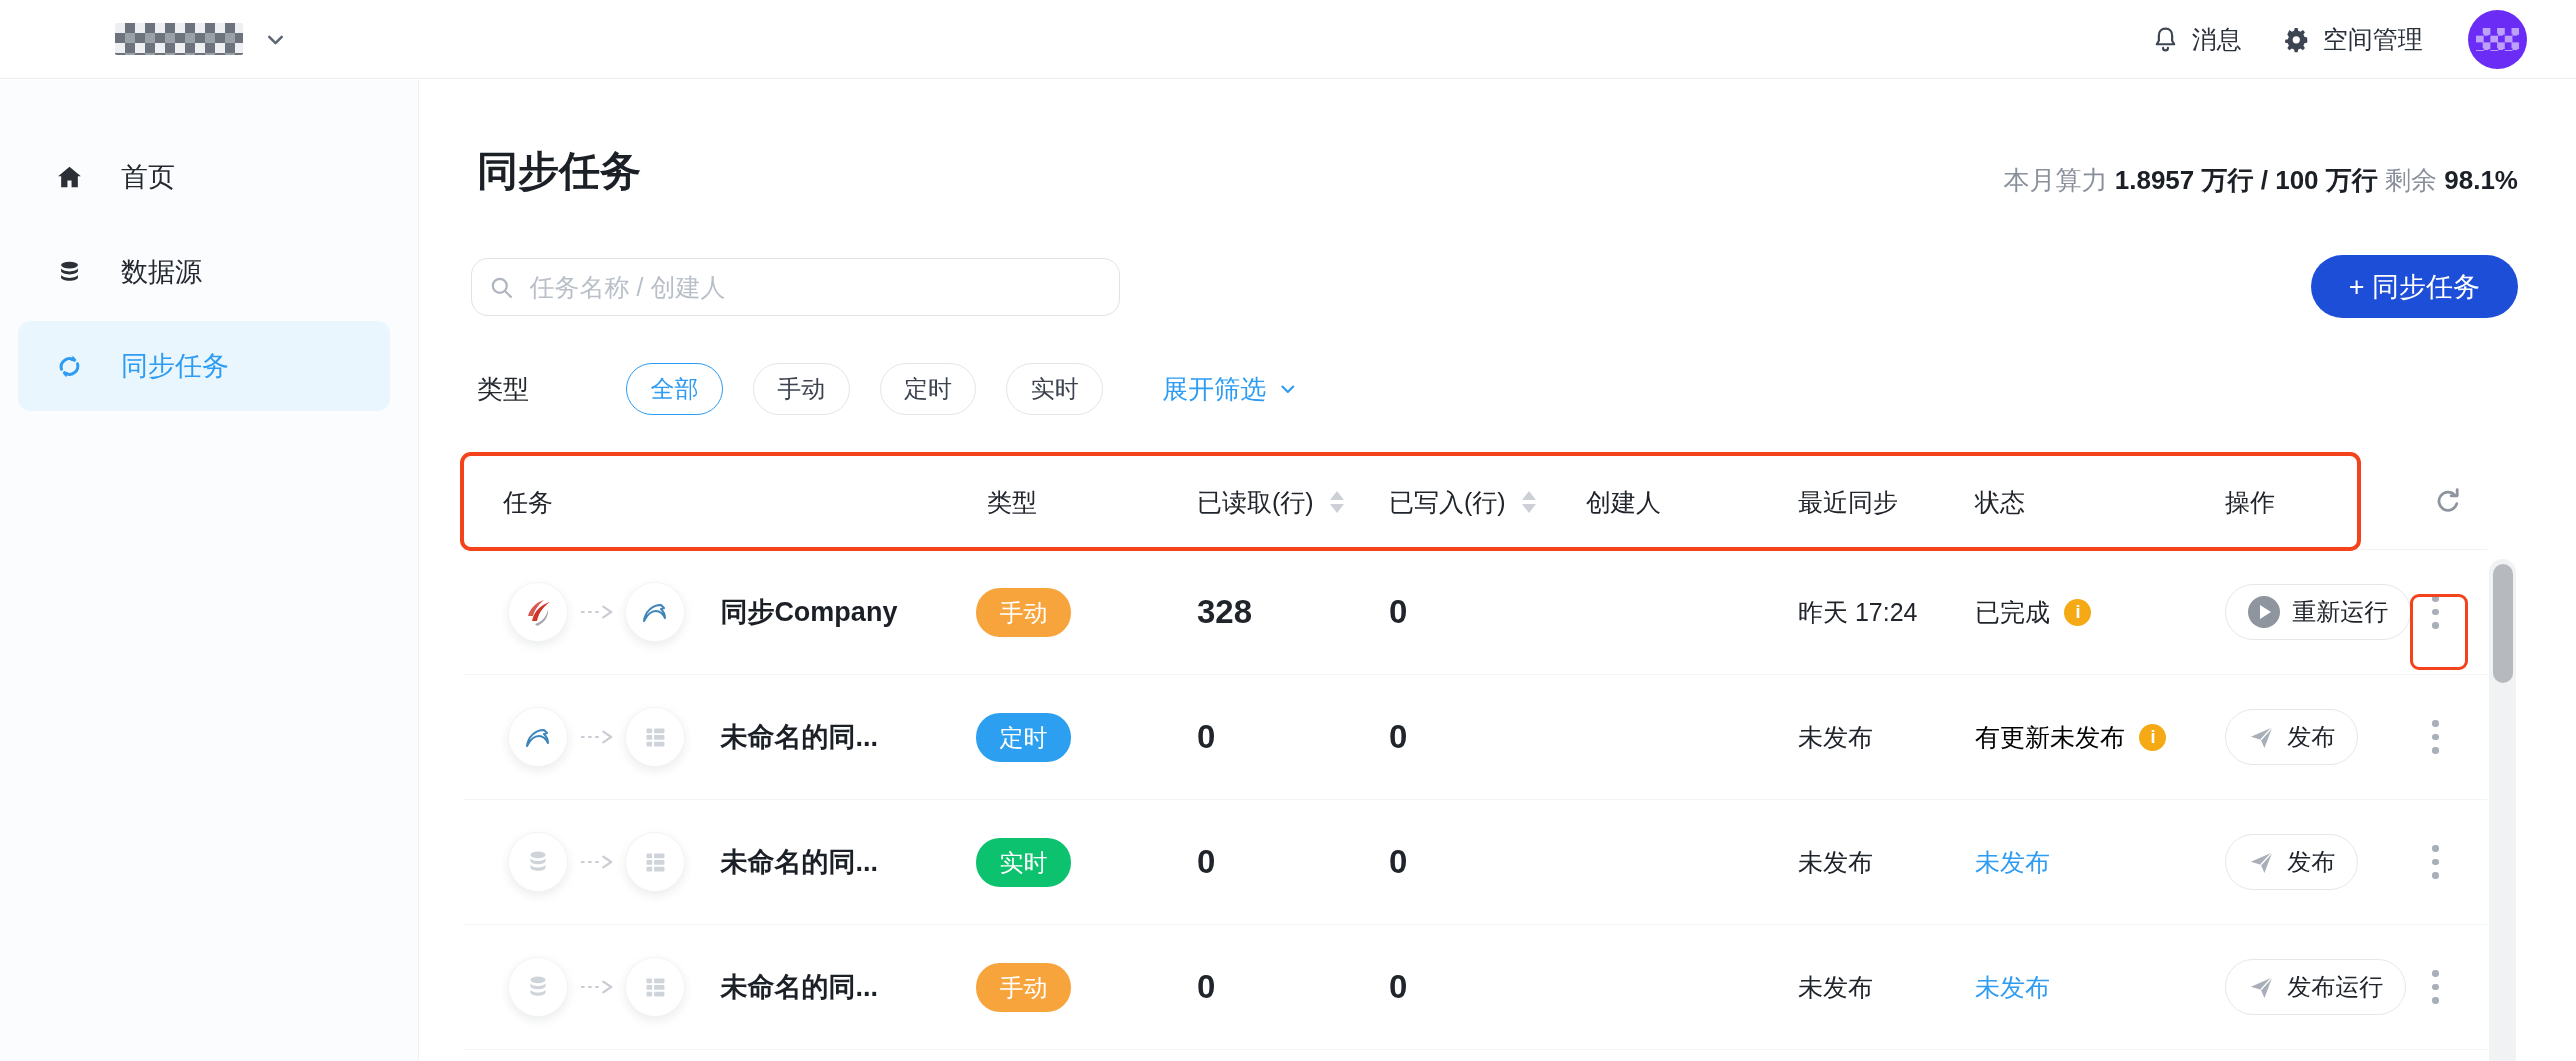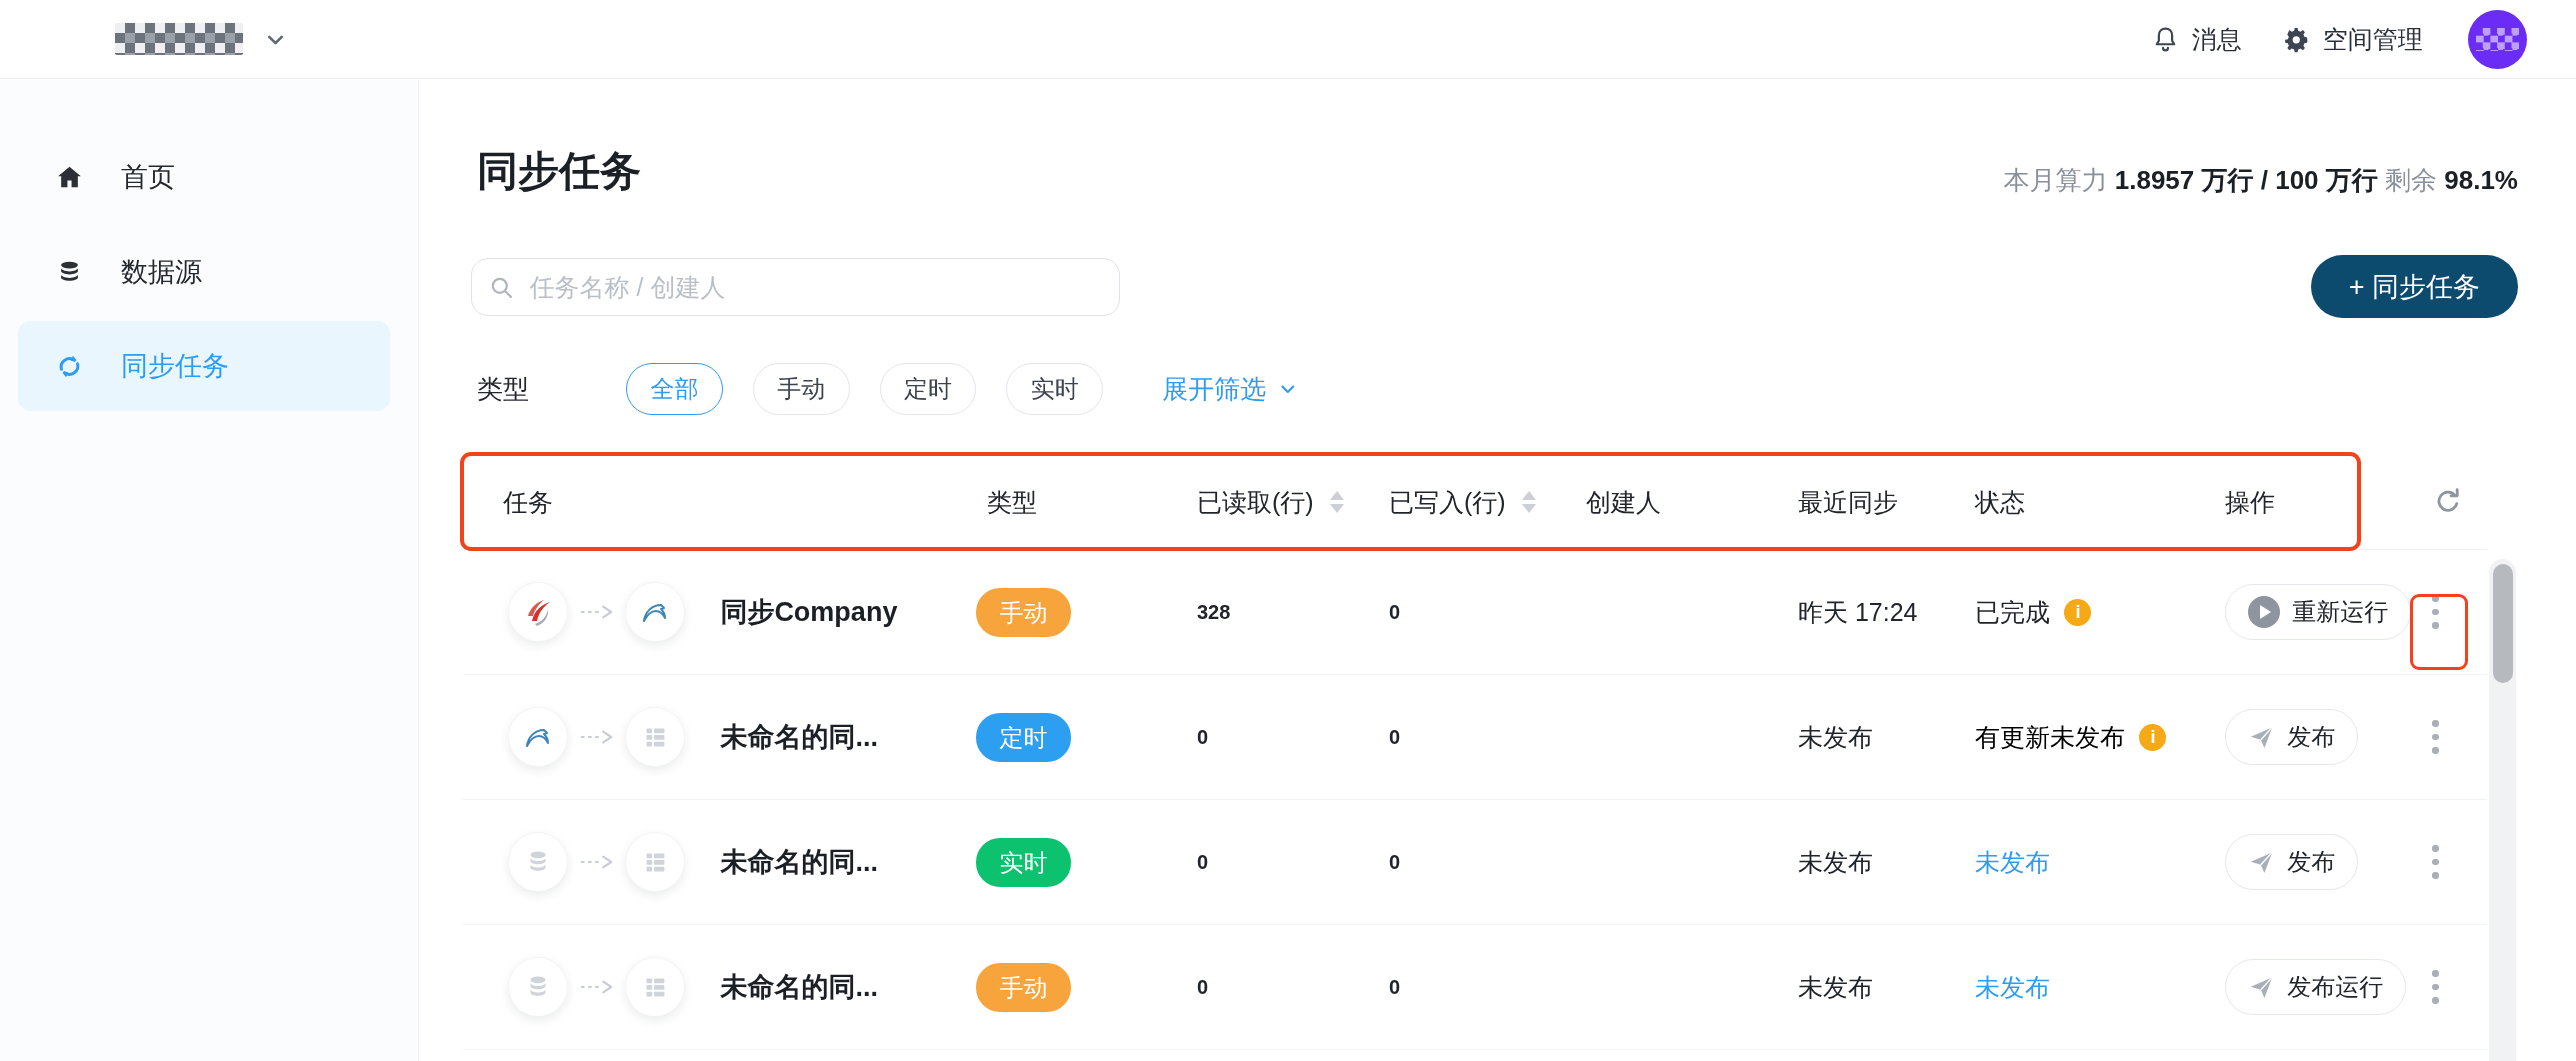--- a/index.html
+++ b/index.html
@@ -42,42 +42,42 @@
   .searchbox{position:absolute;left:471px;top:258px;width:649px;height:58px;border:0.9px solid #dfe3e8;border-radius:17px;background:#fff;display:flex;align-items:center;padding:0 16px;gap:12.6px}
   .searchbox input{border:none;outline:none;flex:1;font-size:25px;color:#1f2329;background:transparent}
   .searchbox input::placeholder{color:#b9bfc8}
 
   .filter-row{position:absolute;left:477px;top:362px;height:54px;display:flex;align-items:center}
   .filter-label{font-size:26px;color:#23272e;margin-right:97px}
   .pill{height:52px;border:1.8px solid #e2e5ea;border-radius:26px;background:#fff;padding:0 23.4px;font-size:24px;color:#3c434e;margin-right:30px;display:flex;align-items:center;cursor:pointer}
   .pill.selected{border-color:#2e9cf2;color:#2e9cf2}
   .expand{display:flex;align-items:center;gap:10.8px;color:#2e9cf2;font-size:26px;margin-left:29px;cursor:pointer;text-decoration:none}
 
-  .create-btn{position:absolute;right:58px;top:255px;height:63px;padding:0 38px;border:none;border-radius:31.5px;background:#0c4a6e;color:#fff;font-size:27px;cursor:pointer;display:flex;align-items:center}
+  .create-btn{position:absolute;right:58px;top:255px;height:63px;padding:0 38px;border:none;border-radius:31.5px;background:#1d4ed8;color:#fff;font-size:27px;cursor:pointer;display:flex;align-items:center}
 
   
   .table{position:absolute;left:463px;top:455px;width:2024px}
   .grid{display:grid;grid-template-columns:524px 210px 192px 197px 212px 177px 250px 260px;align-items:center}
   .thead{height:95px;border-bottom:0.9px solid #f0f1f3;font-size:25px;color:#20242b;font-weight:500;position:relative}
   .hcell{display:flex;align-items:center}
   .h2l{display:flex;line-height:35px}
   .c-task-h{padding-left:40px}
   .sorter{display:inline-flex;flex-direction:column;gap:4.5px;margin-left:16px;cursor:pointer}
   .caret-up{width:0;height:0;border-left:7.2px solid transparent;border-right:7.2px solid transparent;border-bottom:9px solid #ccd0d6}
   .caret-down{width:0;height:0;border-left:7.2px solid transparent;border-right:7.2px solid transparent;border-top:9px solid #ccd0d6}
   .refresh-btn{position:absolute;right:23.4px;top:50%;transform:translateY(-50%);cursor:pointer}
 
   .trow{height:125px;border-bottom:0.9px solid #f2f3f5}
   .c-task{display:flex;align-items:center;padding-left:46px}
   .io-circle{width:58px;height:58px;border-radius:50%;background:#fff;flex:none;
     box-shadow:0 0 0 0.9px #f3f4f6,0 3.6px 10.8px rgba(31,35,41,.10);display:flex;align-items:center;justify-content:center}
   .flow-arrow{margin:0 11.7px;flex:none}
   .task-name{margin-left:36px;font-size:27px;font-weight:600;color:#1b1f26;cursor:pointer;white-space:nowrap}
   .badge{display:inline-block;height:49px;line-height:49px;border-radius:24px;padding:0 23.4px;color:#fff;font-size:24px;margin-left:-10.8px}
-  .num{font-size:20px;font-weight:700;color:#20242b}
+  .num{font-size:33px;font-weight:700;color:#20242b}
   .creator-mosaic{width:92px;height:36px}
   .c-sync{font-size:25px;color:#20242b}
   .c-status{display:flex;align-items:center;gap:14.4px}
   .status-text{font-size:25px;font-weight:500;white-space:nowrap}
   .info-badge{width:27px;height:27px;border-radius:50%;background:#f5a914;color:#fff;font-size:18px;font-weight:700;display:flex;align-items:center;justify-content:center;font-style:normal}
   .info-badge::after{content:"i"}
   .c-action{display:flex;align-items:center}
   .act-btn{height:56px;border:1.8px solid #e4e7eb;border-radius:28px;background:#fff;display:flex;align-items:center;gap:12.6px;padding:0 21.6px;font-size:24px;color:#20242b;cursor:pointer;white-space:nowrap}
   .play-icon{width:32px;height:32px;border-radius:50%;background:#8f959e;position:relative;flex:none}
   .play-icon::after{content:"";position:absolute;left:12.6px;top:9px;border-left:11.7px solid #fff;border-top:7.2px solid transparent;border-bottom:7.2px solid transparent}

